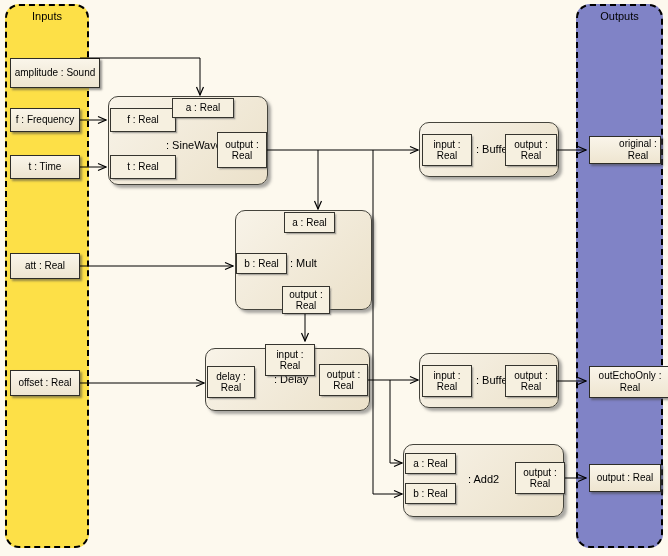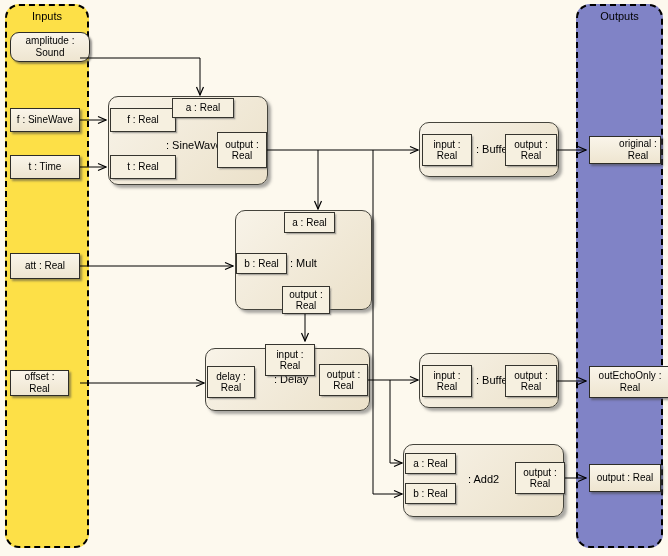--- a/index.html
+++ b/index.html
@@ -27,25 +27,25 @@
   svg.connectors{position:absolute; left:0; top:0; width:668px; height:556px; pointer-events:none;}
   svg.connectors polyline{fill:none; stroke:#000; stroke-width:1;}
 </style>
 </head>
 <body>
 
 <div id="canvas">
 
   <div class="lane lane-inputs">
     <div class="lane-title">Inputs</div>
-    <div class="node" style="left:3px; top:26px; width:80px; height:30px;border-radius:9px;">amplitude : Sound</div>
-    <div class="node" style="left:3px; top:102px; width:70px; height:24px;">f : SineWave</div>
+    <div class="node" style="left:3px; top:52px; width:90px; height:30px;">amplitude : Sound</div>
+    <div class="node" style="left:3px; top:102px; width:70px; height:24px;">f : Frequency</div>
     <div class="node" style="left:3px; top:149px; width:70px; height:24px;">t : Time</div>
     <div class="node" style="left:3px; top:247px; width:70px; height:26px;">att : Real</div>
-    <div class="node" style="left:3px; top:364px; width:59px; height:26px;">offset : Real</div>
+    <div class="node" style="left:3px; top:364px; width:70px; height:26px;">offset : Real</div>
   </div>
 
   <div class="lane lane-outputs">
     <div class="lane-title">Outputs</div>
     <div class="node" style="left:11px; top:130px; width:72px; height:28px;padding-left:28px;">original : Real</div>
     <div class="node" style="left:11px; top:360px; width:82px; height:32px;">outEchoOnly : Real</div>
     <div class="node" style="left:11px; top:458px; width:72px; height:28px;">output : Real</div>
   </div>
 
   <div class="block" style="left:108px; top:96px; width:160px; height:89px;">

